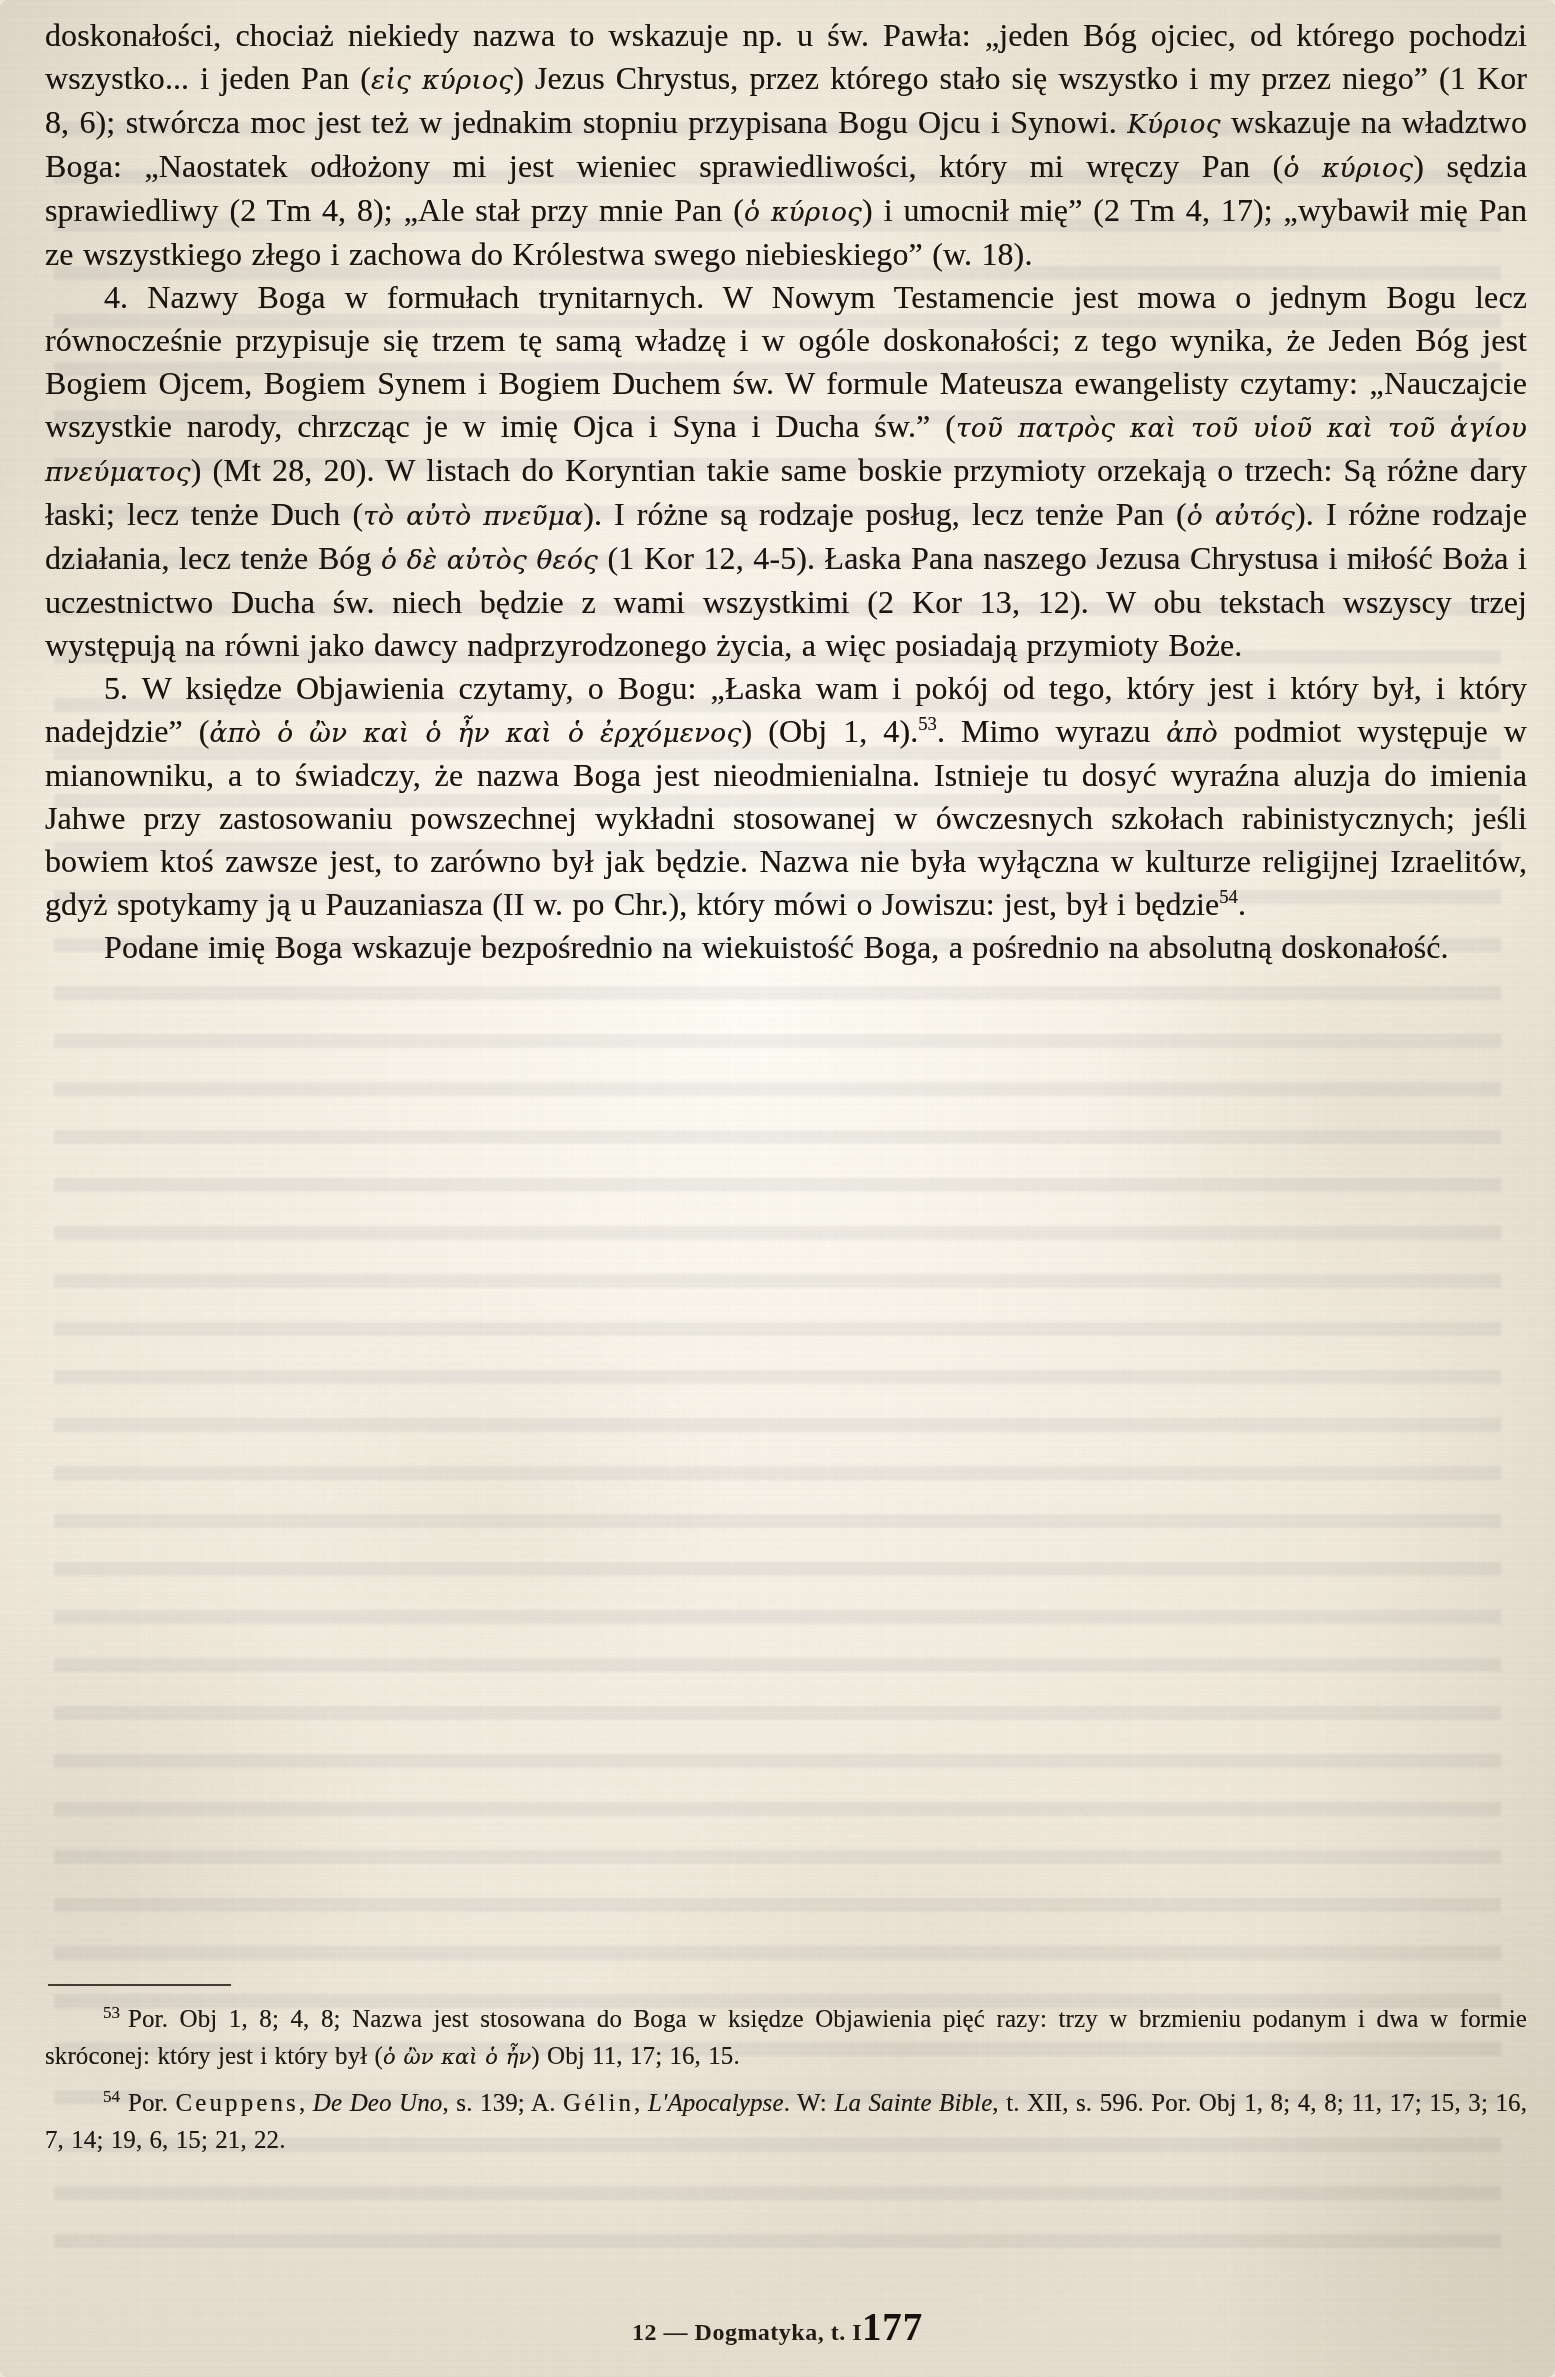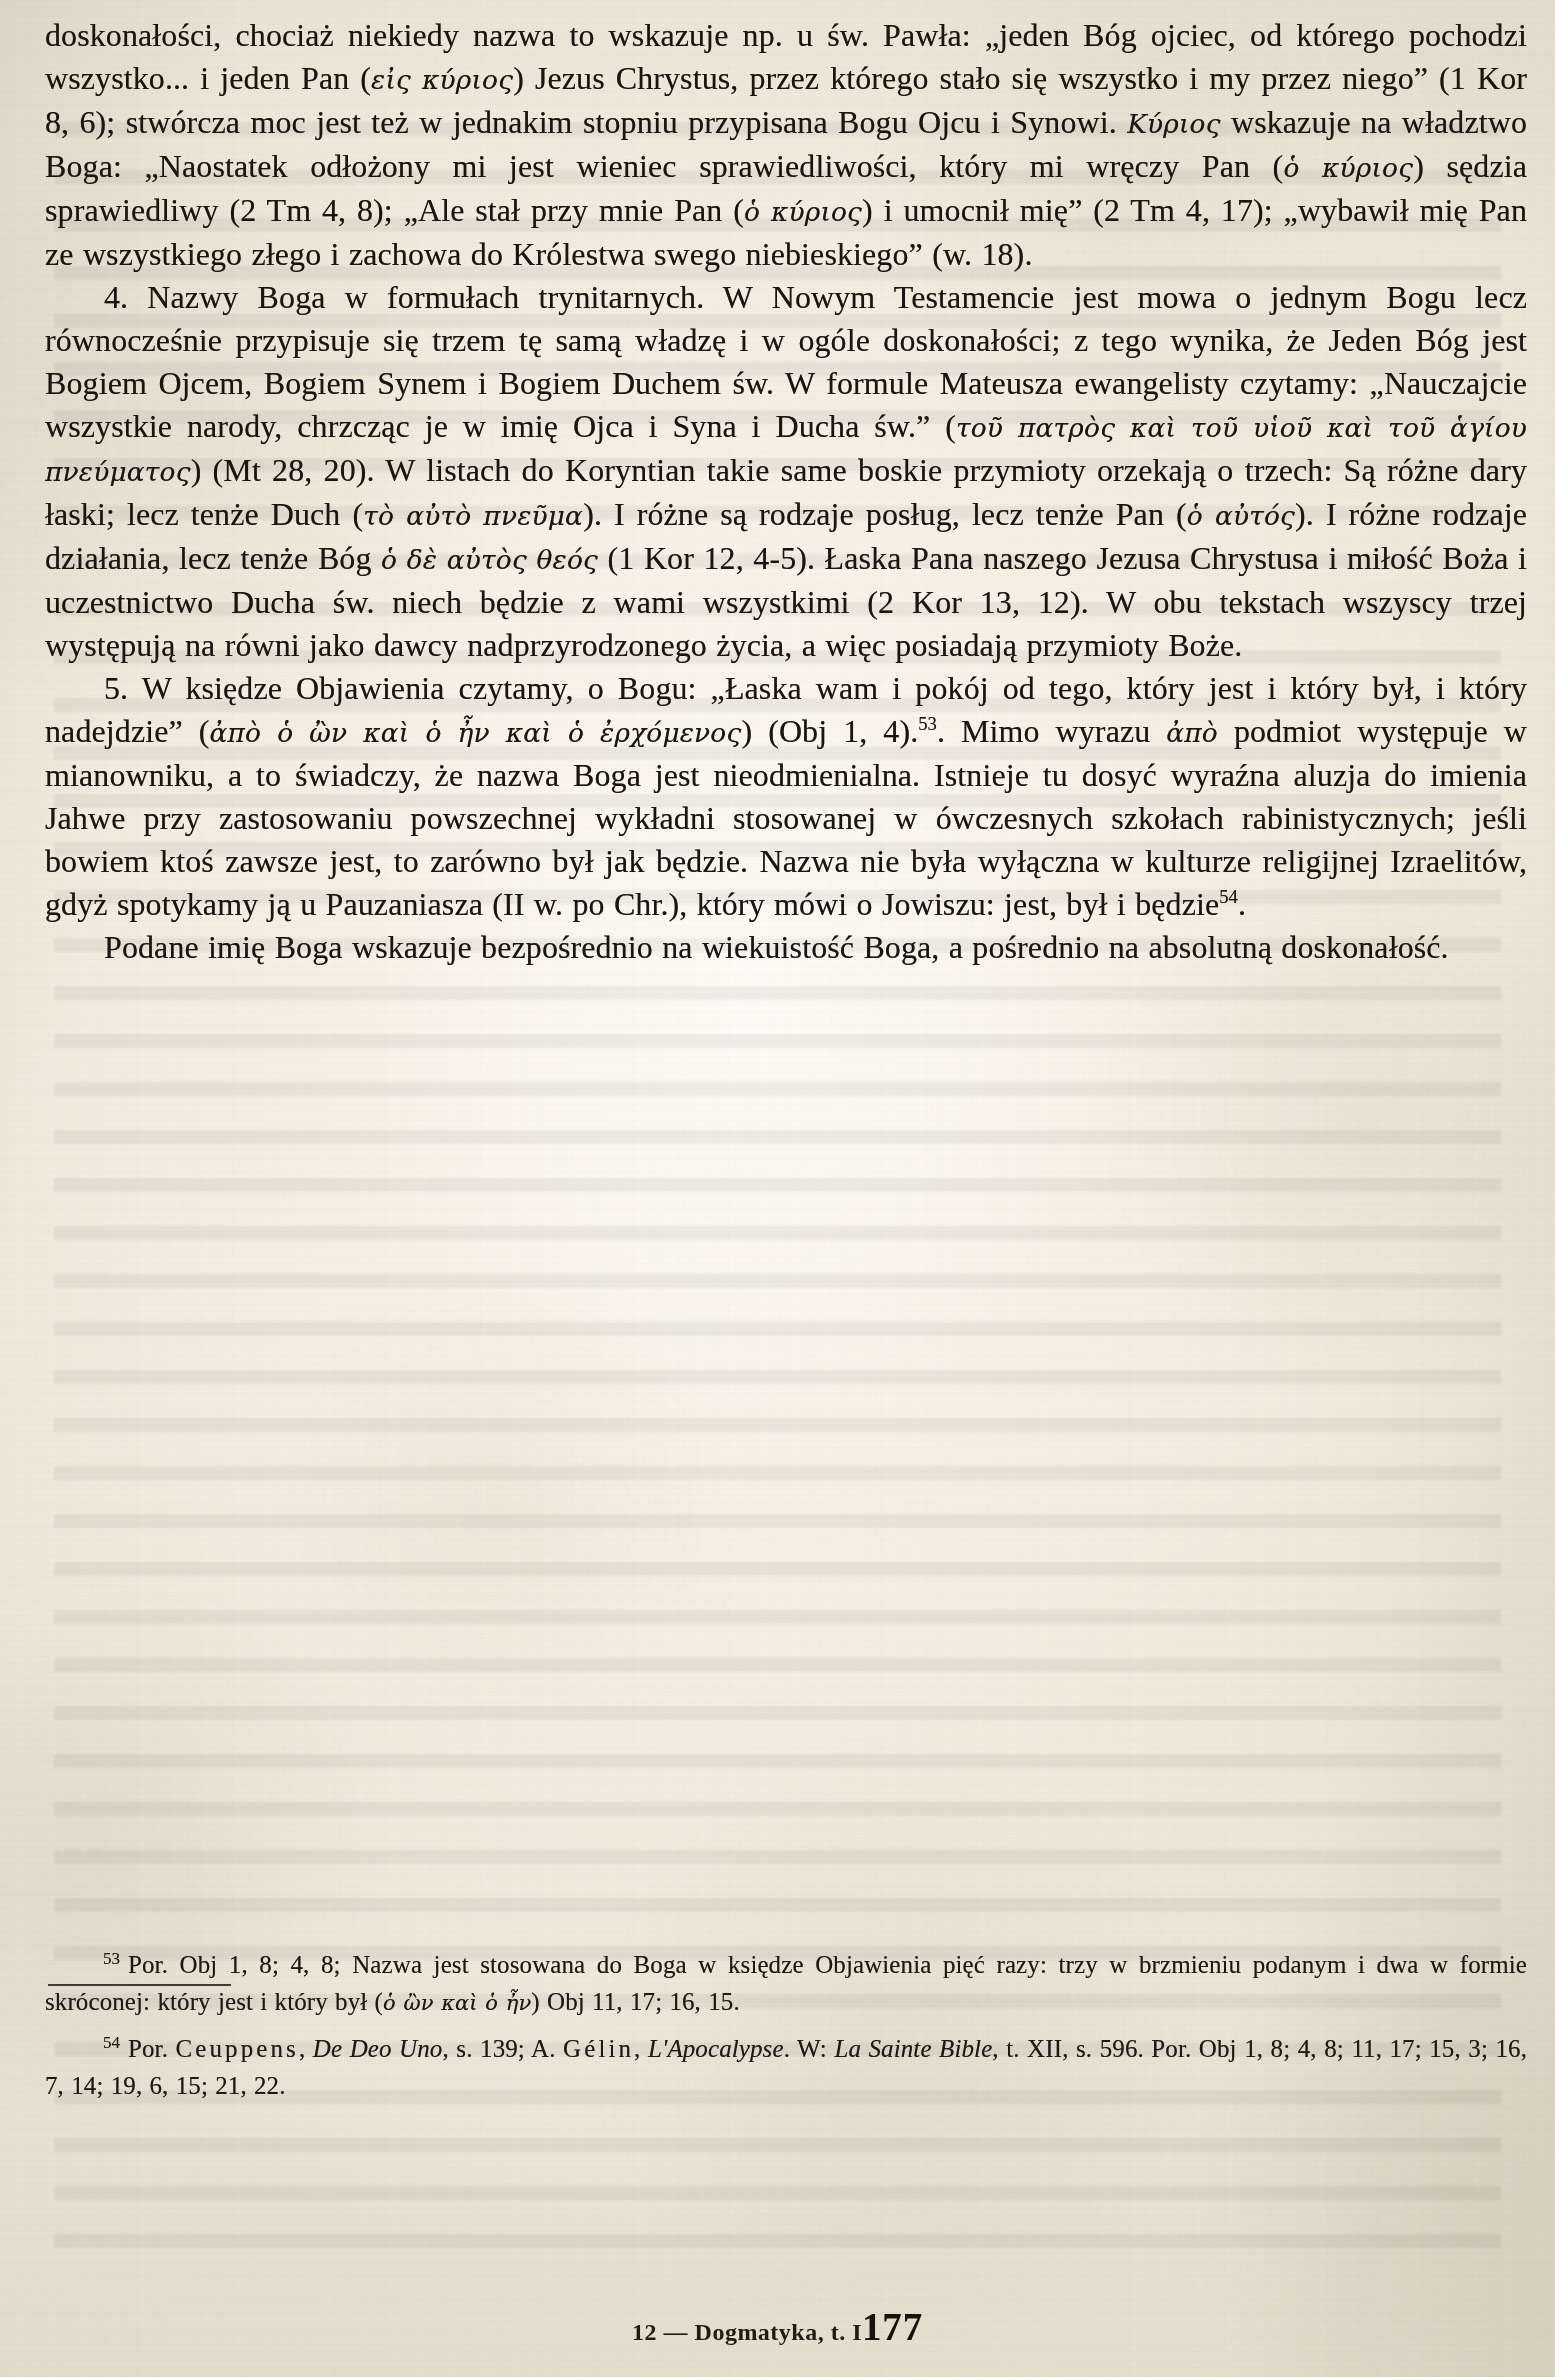--- a/index.html
+++ b/index.html
@@ -19,20 +19,21 @@
 
   
   .page {
     position: absolute;
     inset: 0;
     background:
       radial-gradient(ellipse 70% 55% at 48% 42%, rgba(255,253,246,0.95) 0%, rgba(247,242,230,0.55) 45%, rgba(231,223,205,0.25) 75%, rgba(214,205,186,0.30) 100%),
       linear-gradient(100deg, rgba(206,198,180,0.40) 0%, rgba(244,239,227,0.10) 12%, rgba(255,255,250,0.06) 45%, rgba(238,231,214,0.16) 82%, rgba(203,194,175,0.45) 100%),
       linear-gradient(186deg, rgba(221,213,196,0.45) 0%, rgba(250,246,236,0.05) 10%, rgba(252,249,240,0.02) 88%, rgba(217,208,189,0.42) 100%),
       #f2ece0;
+    border-radius: 8px;
   }
   .grain {
     position: absolute;
     inset: 0;
     pointer-events: none;
     opacity: 0.40;
     background-image:
       repeating-linear-gradient(0deg, rgba(120,110,92,0.055) 0px, rgba(120,110,92,0.055) 0.8px, rgba(255,255,255,0) 0.8px, rgba(255,255,255,0) 2.3px),
       repeating-linear-gradient(90deg, rgba(130,120,100,0.045) 0px, rgba(130,120,100,0.045) 0.8px, rgba(255,255,255,0) 0.8px, rgba(255,255,255,0) 3.1px),
       repeating-linear-gradient(46deg, rgba(96,88,72,0.035) 0px, rgba(96,88,72,0.035) 0.8px, rgba(255,255,255,0) 0.8px, rgba(255,255,255,0) 5.4px);
@@ -120,21 +121,21 @@
     top: 1984px;
     width: 183px;
     height: 0;
     border-top: 2.3px solid #2a241c;
     opacity: 0.88;
     z-index: 5;
   }
   .footnotes {
     position: absolute;
     left: 45px;
-    top: 1946px;
+    top: 2000px;
     width: 1482px;
     z-index: 4;
   }
   p.note {
     margin: 0;
     font-size: 25px;
     line-height: 37px;
     text-align: justify;
     text-align-last: left;
     letter-spacing: 0.1px;

